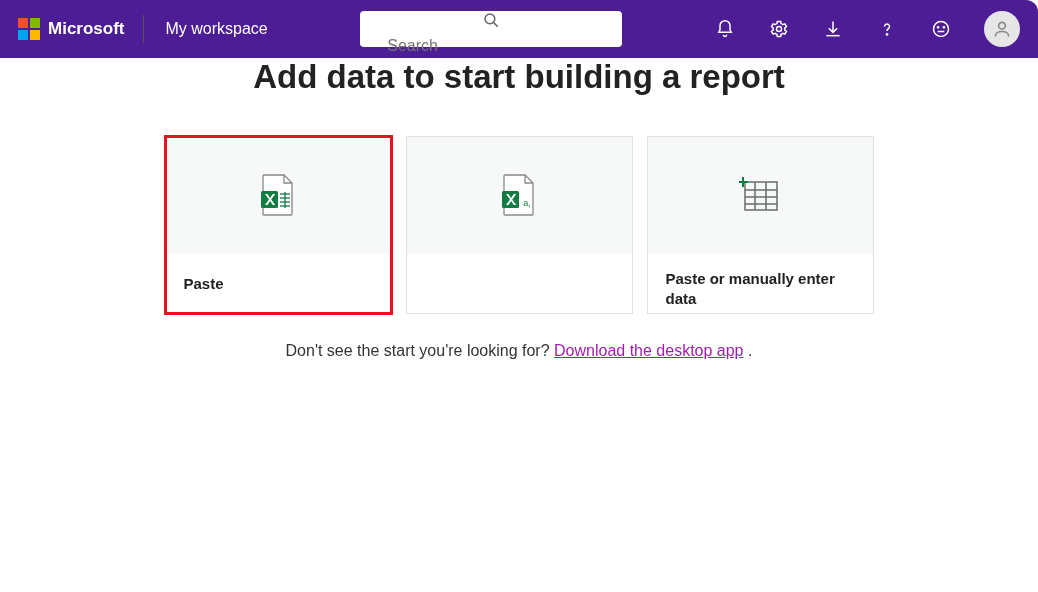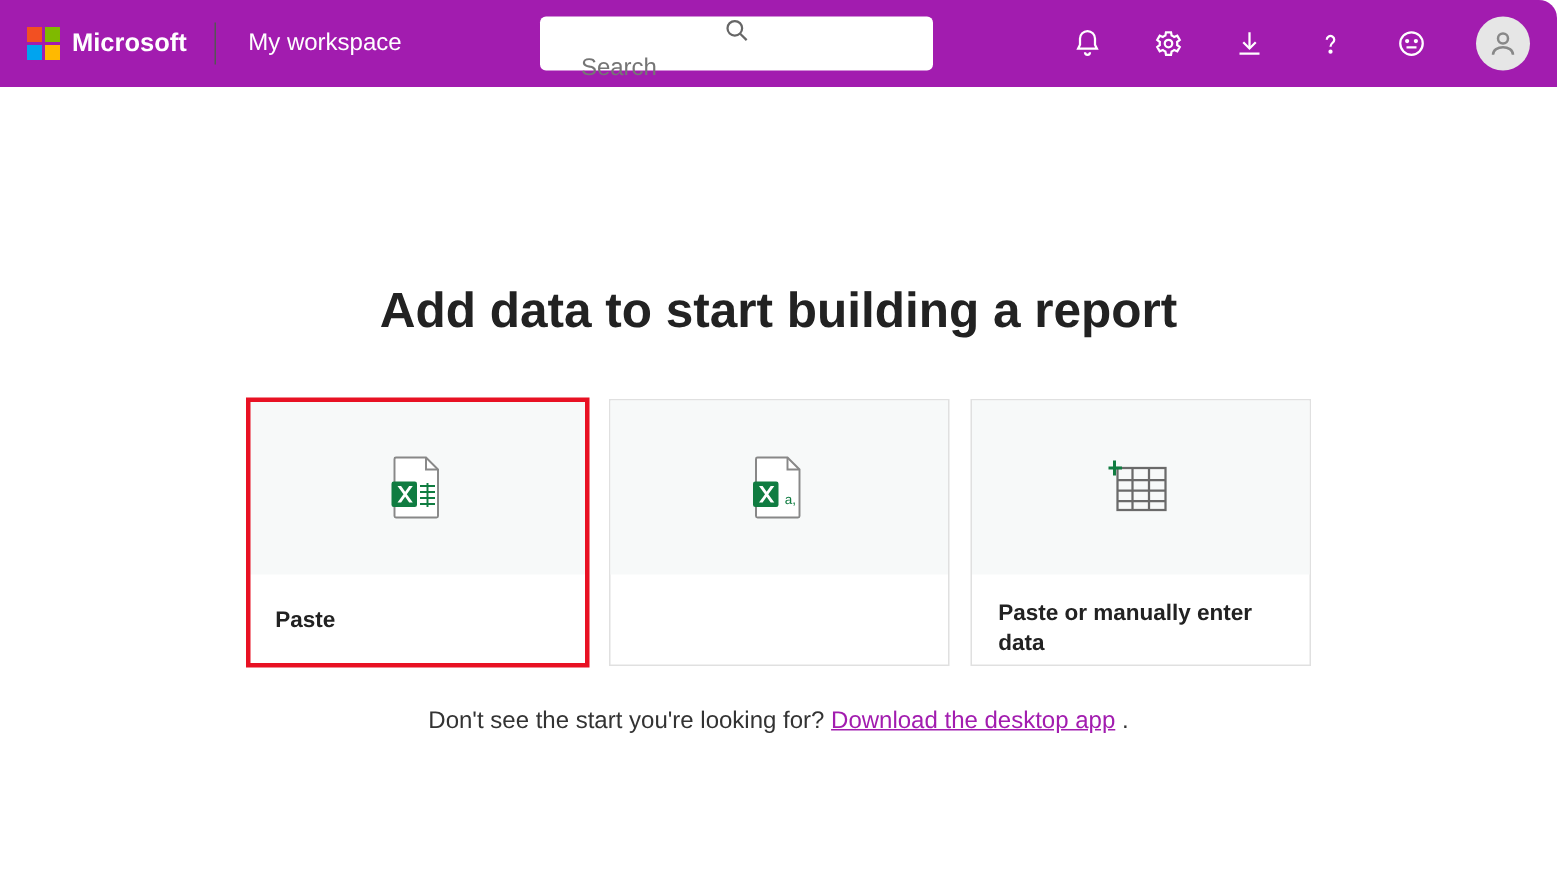--- a/index.html
+++ b/index.html
@@ -5,21 +5,21 @@
     * { box-sizing: border-box; margin: 0; padding: 0; }
     body {
       font-family: "Segoe UI", -apple-system, sans-serif;
       width: 1038px;
       height: 592px;
       background: #fff;
       overflow: hidden;
     }
     .topbar {
       height: 58px;
-      background: #a21caf;
+      background: #4c1d95;
       display: flex;
       align-items: center;
       padding: 0 18px;
       gap: 18px;
       border-top-right-radius: 12px;
     }
     .ms-logo {
       display: flex;
       align-items: center;
       gap: 8px;
@@ -66,21 +66,20 @@
       width:22px; height:22px;
       display:flex; align-items:center; justify-content:center;
       cursor:pointer;
     }
     .avatar {
       width:36px; height:36px; border-radius:50%;
       background:#e6e6e6;
       display:flex; align-items:center; justify-content:center;
     }
     .main {
-      padding-top: 130px;
       display:flex;
       flex-direction:column;
       align-items:center;
     }
     .headline {
       font-size: 33px;
       font-weight:600;
       color:#222;
     }
     .cards {

